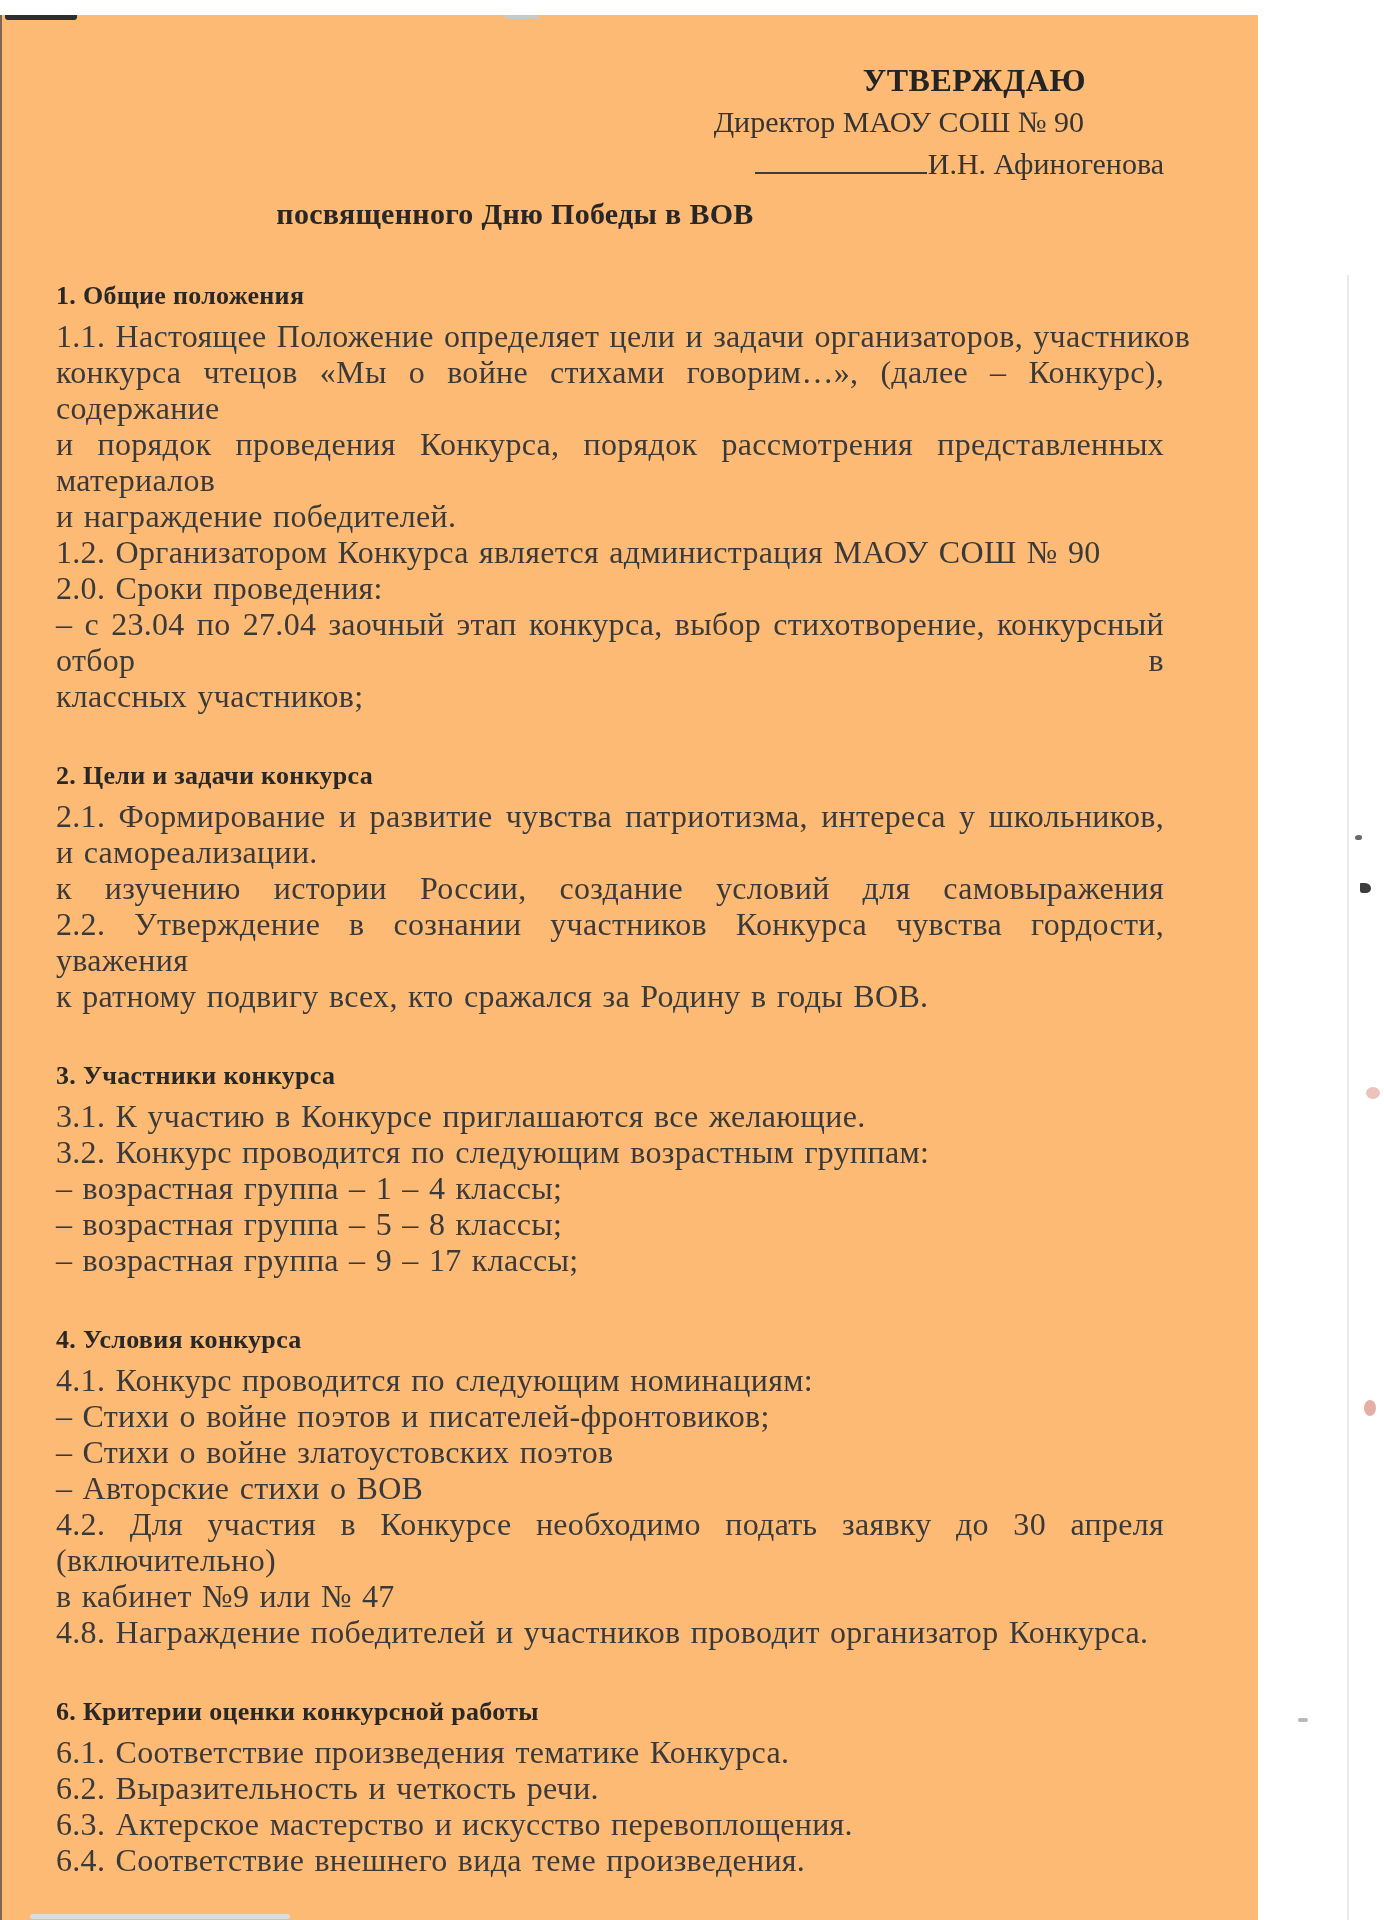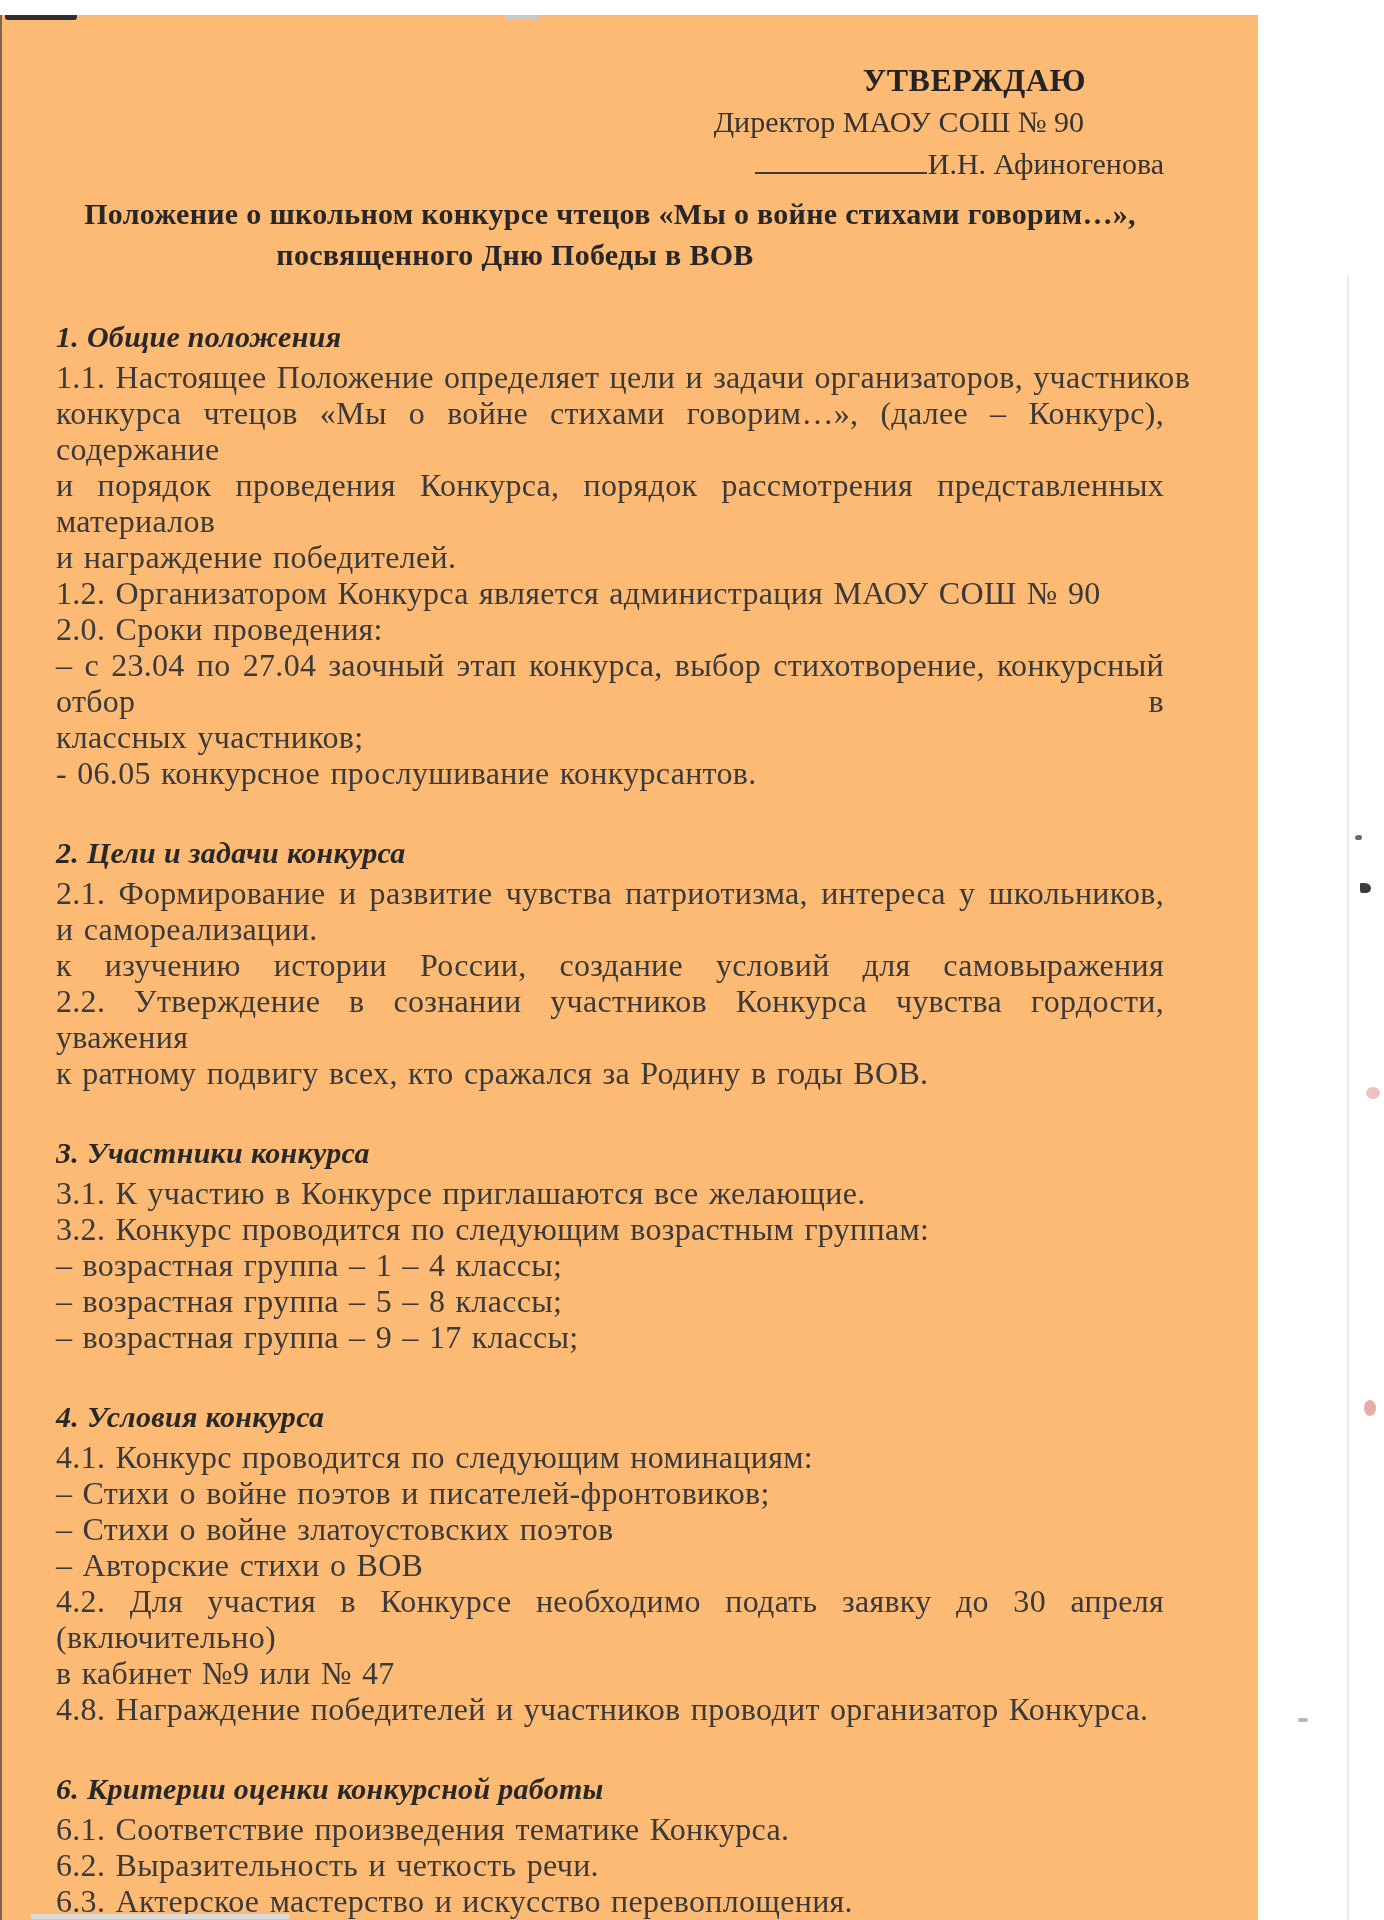--- a/index.html
+++ b/index.html
@@ -51,25 +51,24 @@
     font-size: 30px;
     line-height: 41px;
     color: #272727;
     letter-spacing: 0.3px;
   }
   .title .l2 { transform: translateX(-95px); }
   
   .doc-section { margin-top: 40px; }
   .heading {
     font-weight: bold;
-    font-size: 30px;
+    font-size: 26px;
     line-height: 44px;
     color: #282828;
     letter-spacing: 0.3px;
-    font-style: italic;
   }
   .line {
     font-size: 32px;
     line-height: 36px;
     letter-spacing: 0.3px;
     word-spacing: 2px;
     color: #3a3a3a;
     white-space: nowrap;
   }
   .line.justify {
@@ -98,35 +97,33 @@
 <div class="page">
   <div class="content">
 
     <div class="approval">
       <div class="stamp">УТВЕРЖДАЮ</div>
       <div class="director">Директор МАОУ СОШ № 90</div>
       <div><span class="sig-underline"></span><span>И.Н. Афиногенова</span></div>
     </div>
 
     <div class="title">
-      <div class="l1">Положение о школьном конкурсе чтецов «Мы о войне стихами говорим…»,</div>
       <div class="l2">посвященного Дню Победы в ВОВ</div>
     </div>
 
     <section class="doc-section">
       <div class="heading">1. Общие положения</div>
       <div class="line">1.1. Настоящее Положение определяет цели и задачи организаторов, участников</div>
       <div class="line justify">конкурса чтецов «Мы о войне стихами говорим…», (далее – Конкурс), содержание</div>
       <div class="line justify">и порядок проведения Конкурса, порядок рассмотрения представленных материалов</div>
       <div class="line">и награждение победителей.</div>
       <div class="line">1.2. Организатором Конкурса является администрация МАОУ СОШ № 90</div>
       <div class="line">2.0. Сроки проведения:</div>
       <div class="line justify">– с 23.04 по 27.04 заочный этап конкурса, выбор стихотворение, конкурсный отбор в</div>
       <div class="line">классных участников;</div>
-      <div class="line">- 06.05 конкурсное прослушивание конкурсантов.</div>
     </section>
 
     <section class="doc-section">
       <div class="heading">2. Цели и задачи конкурса</div>
       <div class="line justify">2.1. Формирование и развитие чувства патриотизма, интереса у школьников,</div>
       <div class="line">и самореализации.</div>
       <div class="line justify">к изучению истории России, создание условий для самовыражения</div>
       <div class="line justify">2.2. Утверждение в сознании участников Конкурса чувства гордости, уважения</div>
       <div class="line">к ратному подвигу всех, кто сражался за Родину в годы ВОВ.</div>
     </section>

